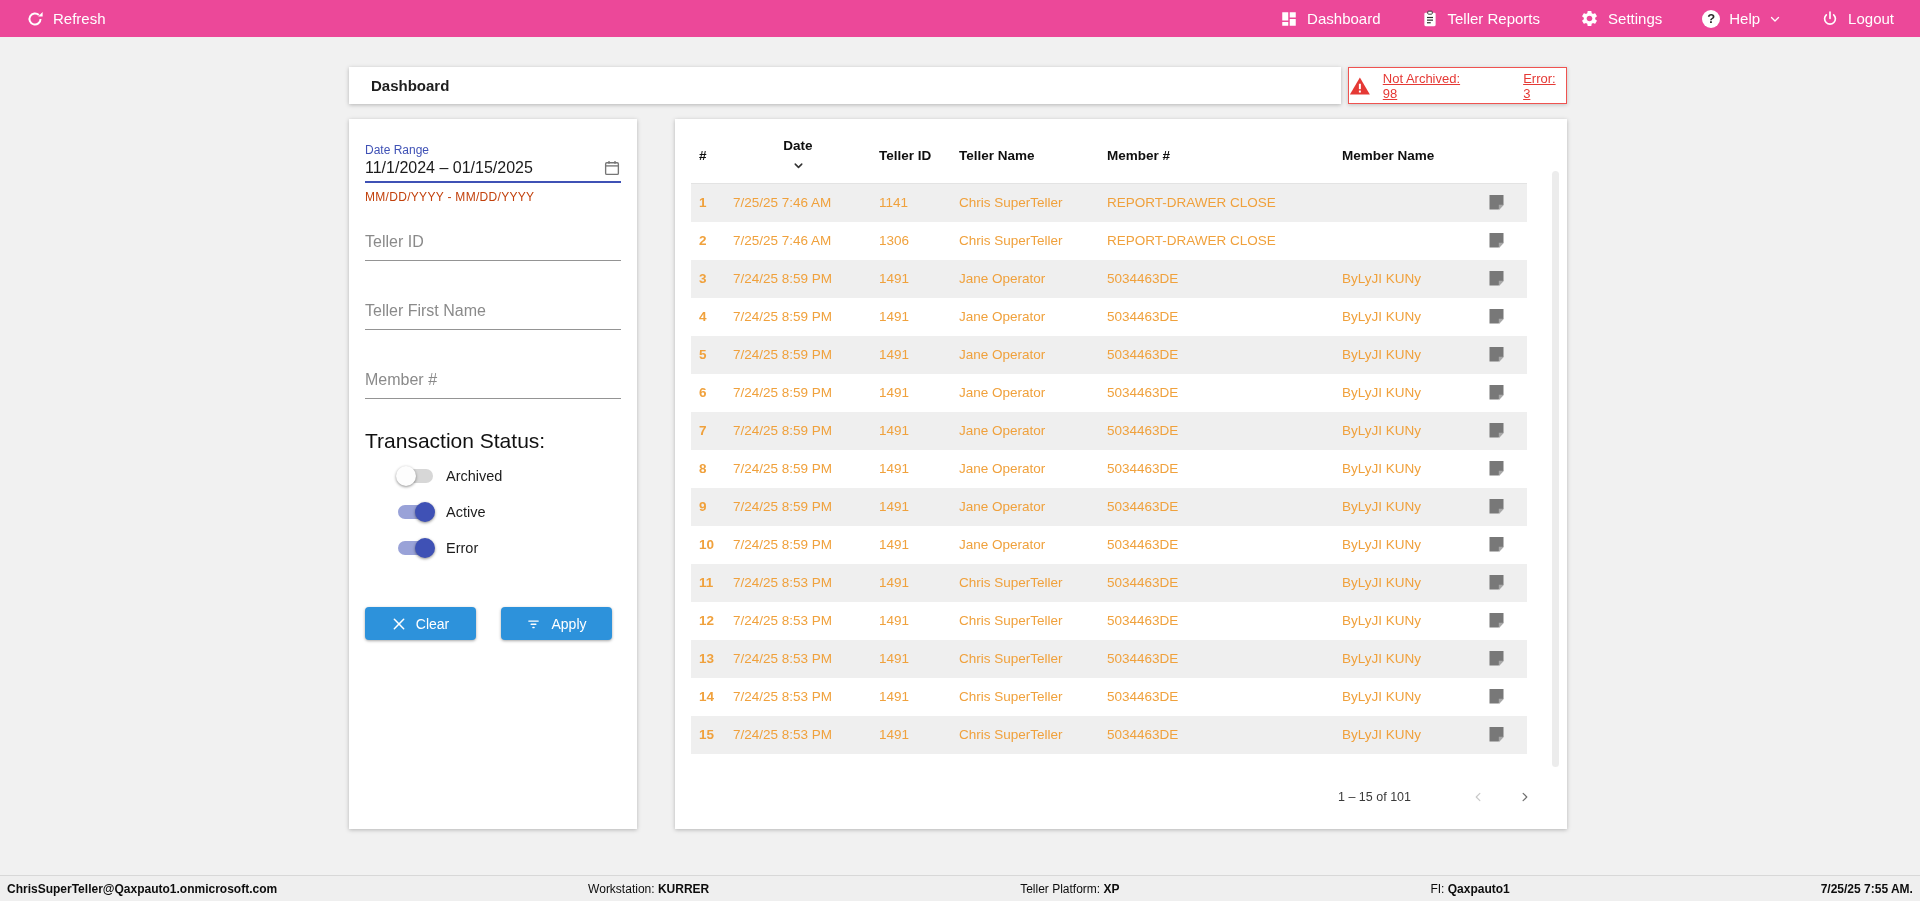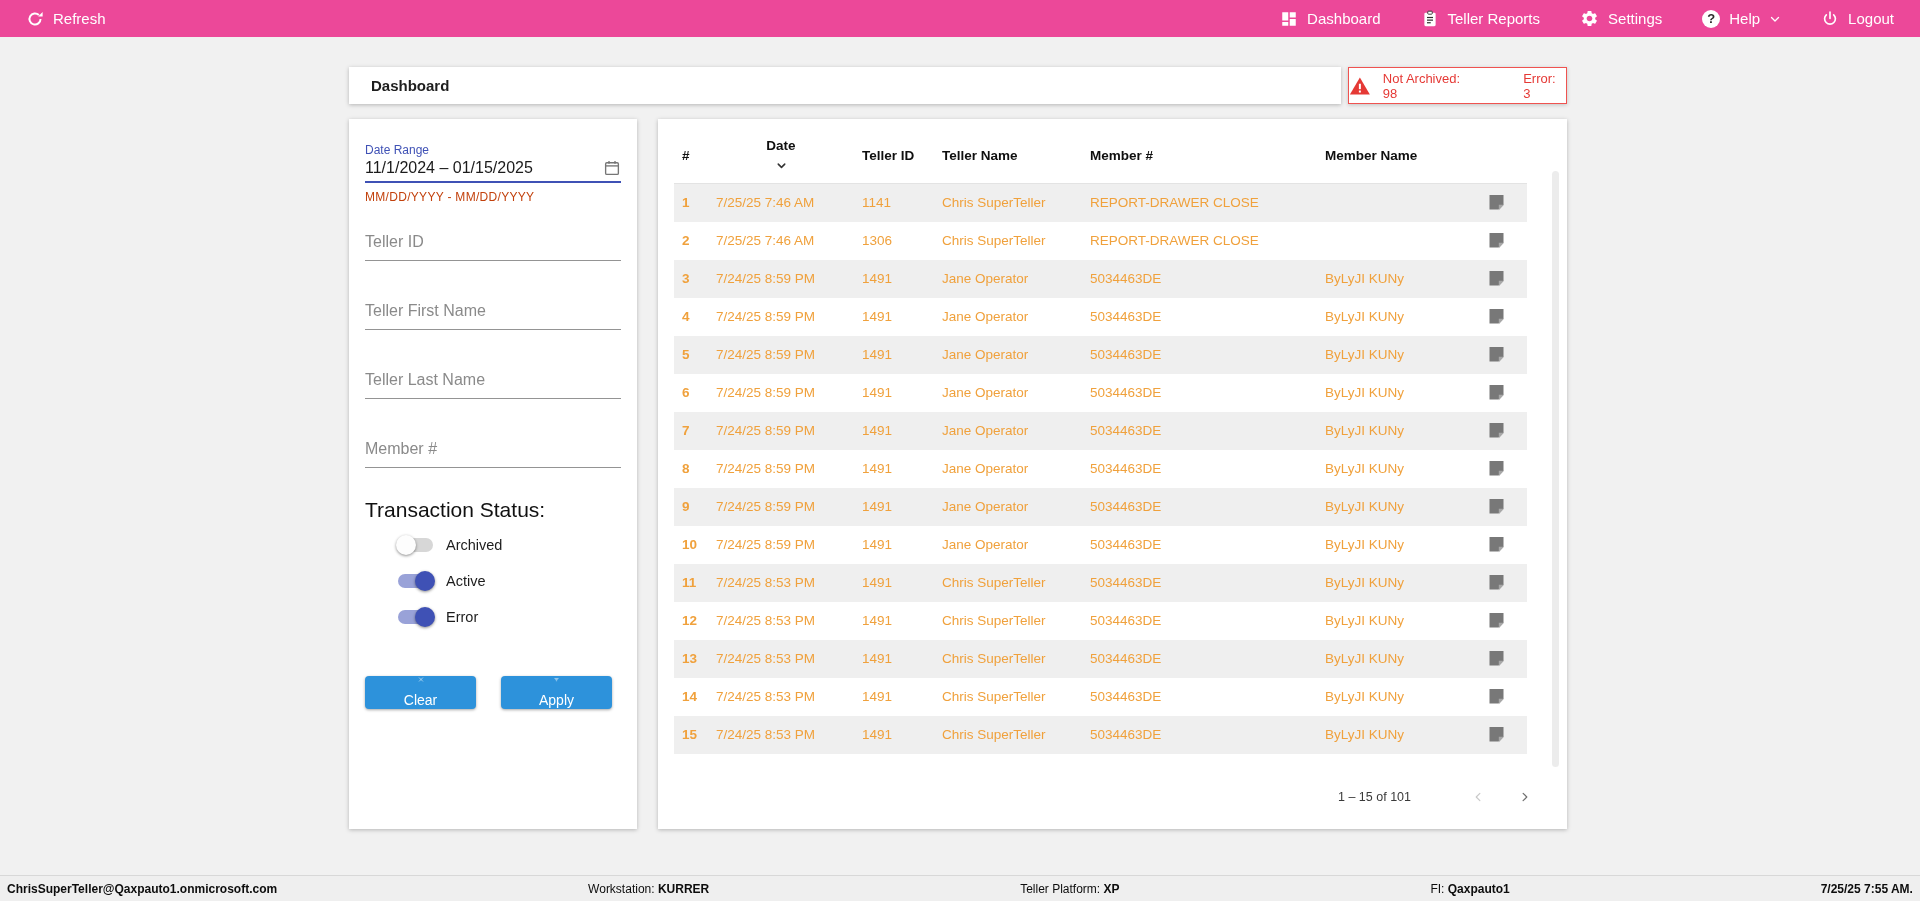--- a/index.html
+++ b/index.html
@@ -11,23 +11,23 @@
   
   .topnav { height:37px; background:#ec4899; display:flex; align-items:center; padding:16px 26px; color:#fff; font-size:15px; }
   .nav-item { display:flex; align-items:center; gap:9px; cursor:pointer; white-space:nowrap; }
   .nav-right { margin-left:auto; display:flex; align-items:center; gap:40px; }
   .nav-item svg { display:block; }
   .help-circle { width:18px; height:18px; border-radius:50%; background:#fff; color:#2c2c2c; font-weight:bold; font-size:13px; display:flex; align-items:center; justify-content:center; }
   
   .content { position:absolute; left:349px; top:67px; width:1218px; }
   .header-row { display:flex; gap:7px; height:37px; }
   .title-card { flex:1; background:#fff; box-shadow:0 1px 4px rgba(0,0,0,.25); display:flex; align-items:center; padding:0 22px; font-weight:bold; font-size:15px; color:#1e1e1e; }
-  .alert-badge { width:219px; background:#fff; border:1px solid #ef5350; box-shadow:0 1px 4px rgba(0,0,0,.2); display:flex; align-items:center; justify-content:center; gap:12px; color:var(--red,#e53935); font-size:13px; cursor:default; }
+  .alert-badge { width:219px; background:#fff; border:1px solid #ef5350; box-shadow:0 1px 4px rgba(0,0,0,.2); display:flex; align-items:center; justify-content:center; gap:12px; color:var(--red,#e53935); font-size:13px; cursor:default;text-decoration:underline; }
   .alert-badge .gap2 { margin-left:12px;padding-left:22px; }
-  .body-row { display:flex; gap:21px; margin-top:15px;align-items:center; }
+  .body-row { display:flex; gap:38px; margin-top:15px;align-items:center; }
   .card { background:#fff; box-shadow:0 1px 4px rgba(0,0,0,.25); }
   .sidebar-card { width:288px; height:710px; padding:14px 16px; }
   .table-card { flex:1; height:710px; padding:10px 16px; position:relative; }
   
   .fld-label { color:var(--indigo,#3f51b5); font-size:12px; margin-top:10px; }
   .date-wrap { display:flex; align-items:center; border-bottom:2px solid var(--indigo,#3f51b5); padding-bottom:2px; }
   .date-wrap input { flex:1; border:none; outline:none; background:transparent; font-family:inherit; font-size:16px; color:#1b1b1b; padding:2px 0; }
   .helper { color:#c2410c; font-size:12px; margin-top:7px; letter-spacing:.3px; }
   .plain-field { margin-top:39px; border-bottom:1px solid #949494; padding-bottom:7px; }
   .plain-field.first { margin-top:27px; }
@@ -35,21 +35,21 @@
   .plain-field input::placeholder { color:#8a8a8a; opacity:1; }
   .status-label { margin-top:30px; font-size:21px; color:#111; }
   .toggles { margin-top:8px; }
   .toggle-row { display:flex; align-items:center; gap:13px; margin:9px 0 0 33px; height:27px; cursor:pointer; }
   .toggle { width:35px; height:14px; border-radius:7px; background:#d7d7d7; position:relative; flex:none; }
   .toggle .knob { width:20px; height:20px; border-radius:50%; background:#fdfdfd; position:absolute; top:-3px; left:-2px; box-shadow:0 1px 3px rgba(0,0,0,.45); }
   .toggle.on { background:#99a2d8; }
   .toggle.on .knob { left:17px; background:var(--indigo,#3f51b5); }
   .toggle-label { font-size:14.5px; color:#1d1d1d; }
   .buttons-row { display:flex; gap:25px; margin-top:46px; }
-  .btn { width:111px; height:33px; background:var(--accent,#2d92db); color:#fff; border:none; border-radius:4px; font-size:14px; font-family:inherit; display:flex; align-items:center; justify-content:center; gap:10px; box-shadow:0 1px 3px rgba(0,0,0,.35); cursor:pointer;flex-direction:column; }
+  .btn { width:111px; height:33px; background:var(--accent,#2d92db); color:#fff; border:none; border-radius:4px; font-size:14px; font-family:inherit; display:flex; align-items:center; justify-content:center; gap:10px; box-shadow:0 1px 3px rgba(0,0,0,.35); cursor:pointer; }
   
   table { border-collapse:collapse; width:calc(100% - 24px); table-layout:fixed; }
   col.c-num{width:34px} col.c-date{width:146px} col.c-tid{width:80px} col.c-tname{width:148px} col.c-mnum{width:235px} col.c-mname{width:auto} col.c-icon{width:58px}
   thead th { text-align:left; font-size:13.5px; color:#0f0f0f; padding:9px 8px 11px; border-bottom:1px solid #e3e3e3; }
   thead th .th-inner { display:flex; align-items:center; gap:6px;flex-direction:column; }
   tbody td { font-size:13.5px; color:var(--orange,#f0a13c); padding:0 8px; height:38px; white-space:nowrap; overflow:hidden; }
   tbody tr:nth-child(odd) { background:#efefef; }
   td.num { font-weight:bold; }
   td.icon-cell { text-align:right; padding-right:22px; }
   .note-icon { display:inline-block; cursor:pointer; vertical-align:middle; }
@@ -147,23 +147,20 @@
           <line x1="16" y1="2.6" x2="16" y2="6.2" stroke="#757575" stroke-width="1.8"></line>
         </svg>
       </div>
       <div class="helper">MM/DD/YYYY - MM/DD/YYYY</div>
 
       <div class="plain-field first">
         <input type="text" placeholder="Teller ID" style="">
       </div>
       <div class="plain-field">
         <input type="text" placeholder="Teller First Name" style="">
-      </div>
-      <div class="plain-field">
-        <input type="text" placeholder="Teller Last Name" style="">
       </div>
       <div class="plain-field">
         <input type="text" placeholder="Member #" style="">
       </div>
 
       <div class="status-label">Transaction Status:</div>
       <div class="toggles">
   <div class="toggle-row">
     <span class="toggle">
               <span class="knob"></span>

